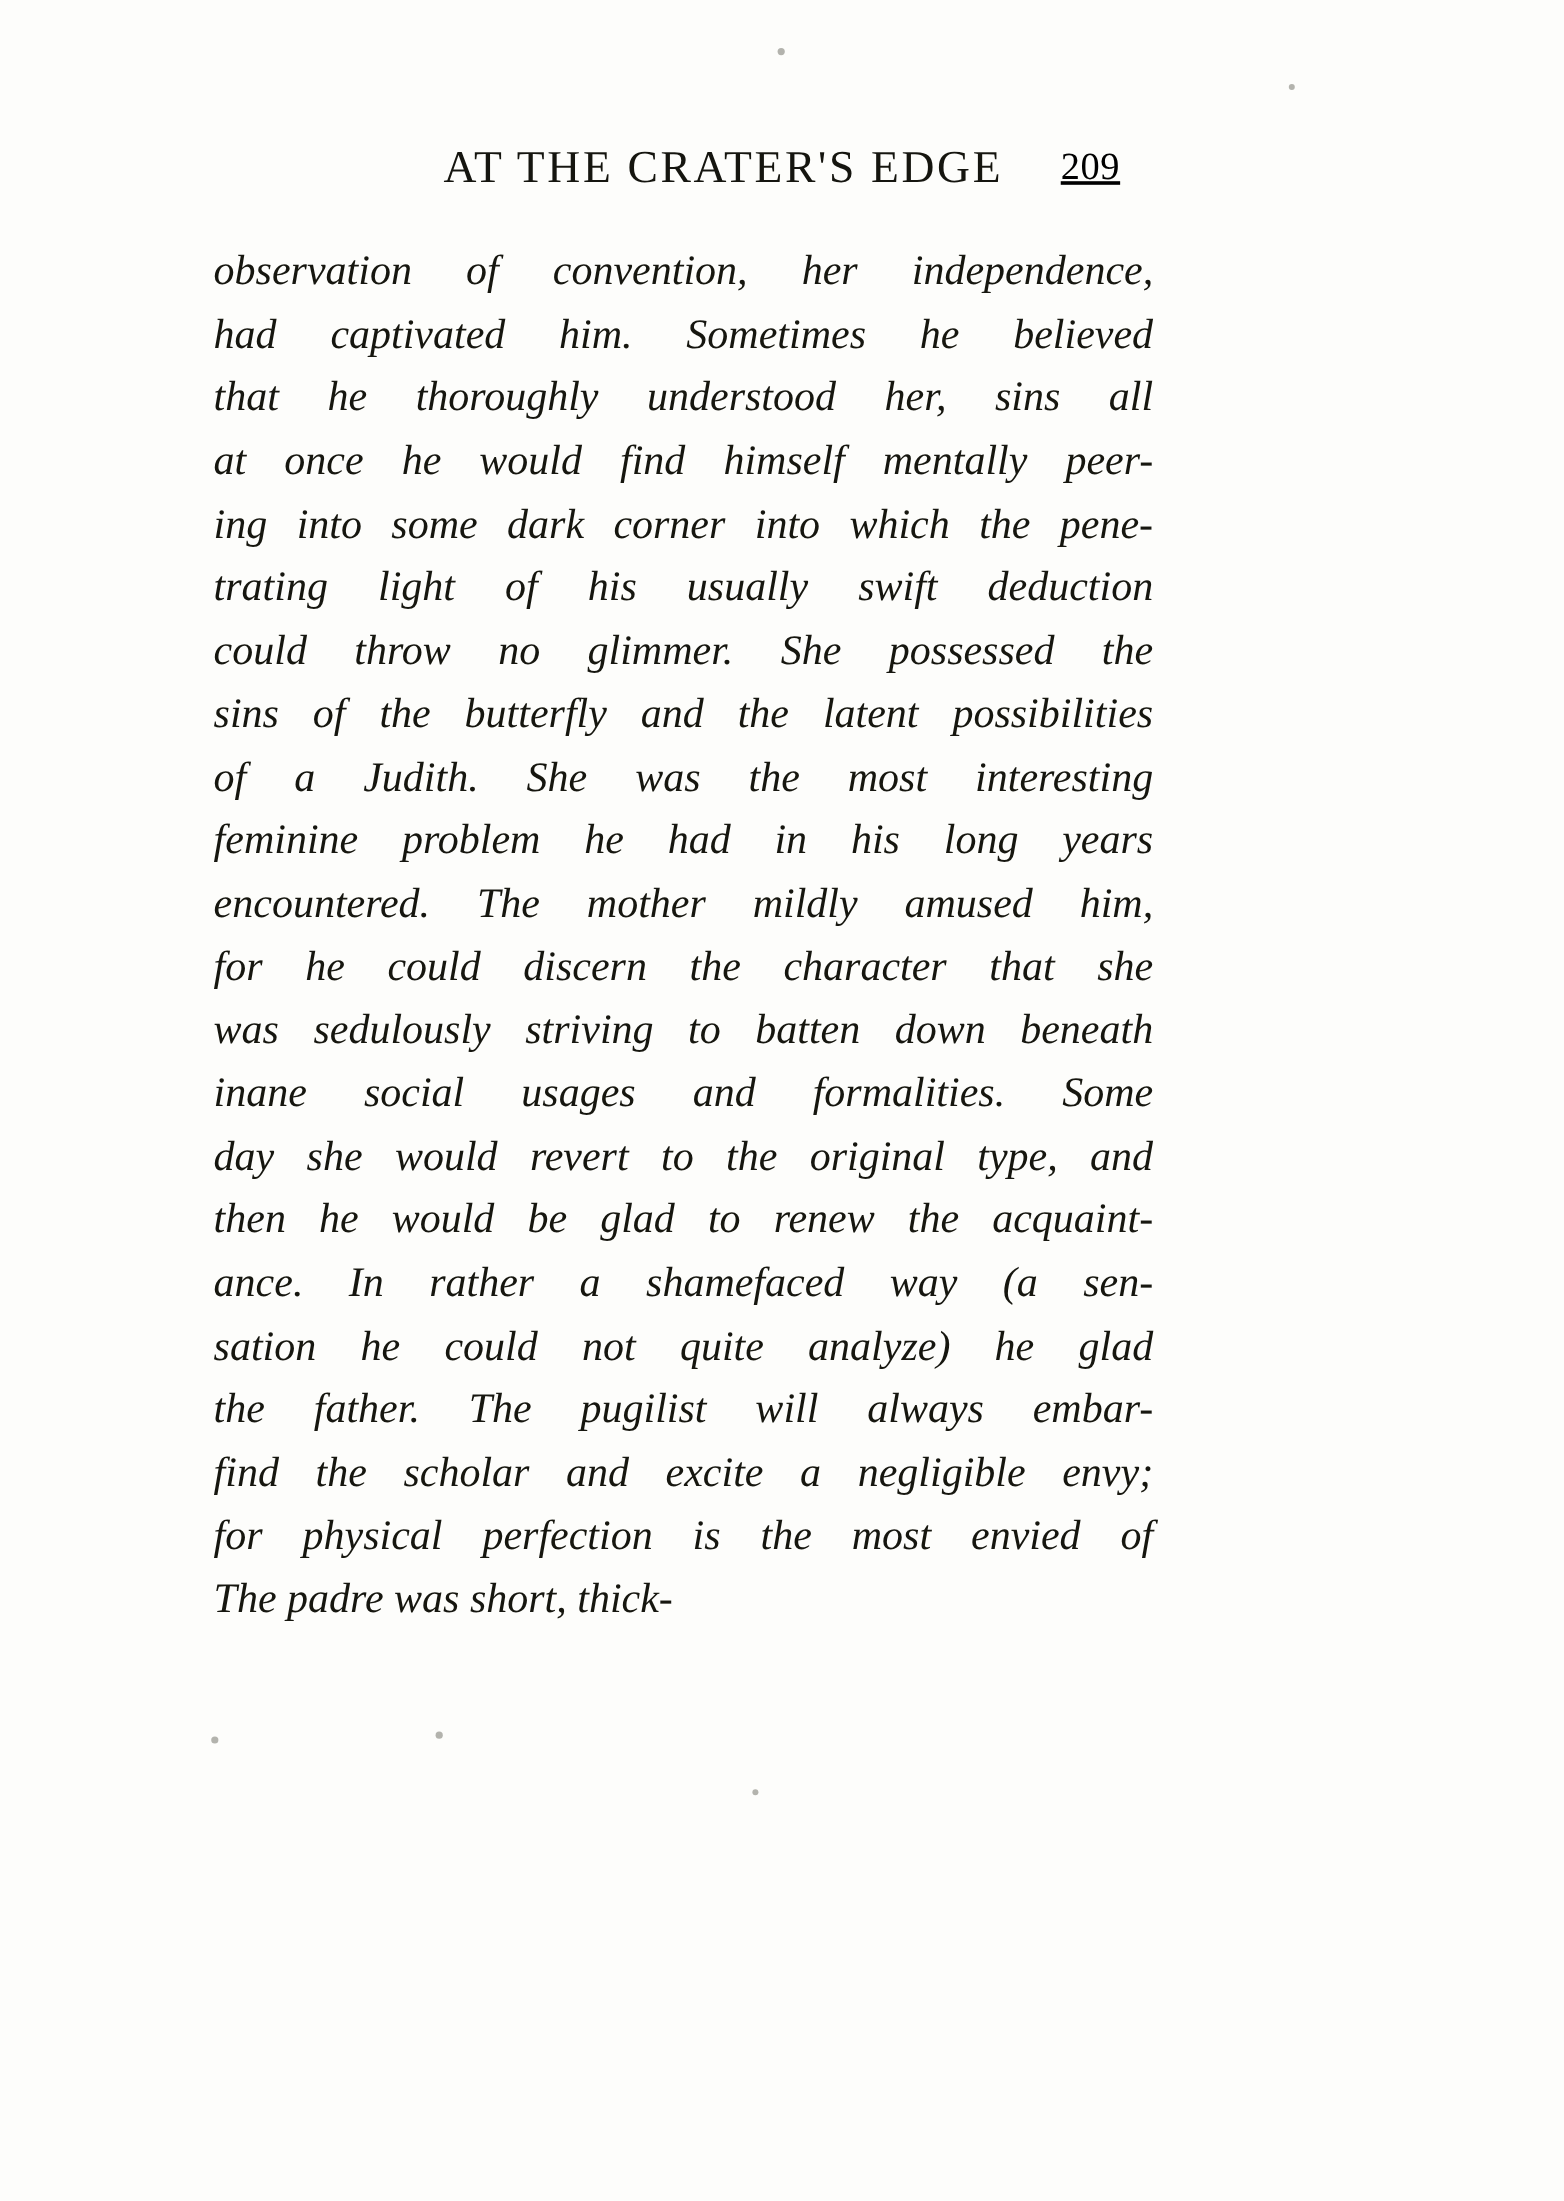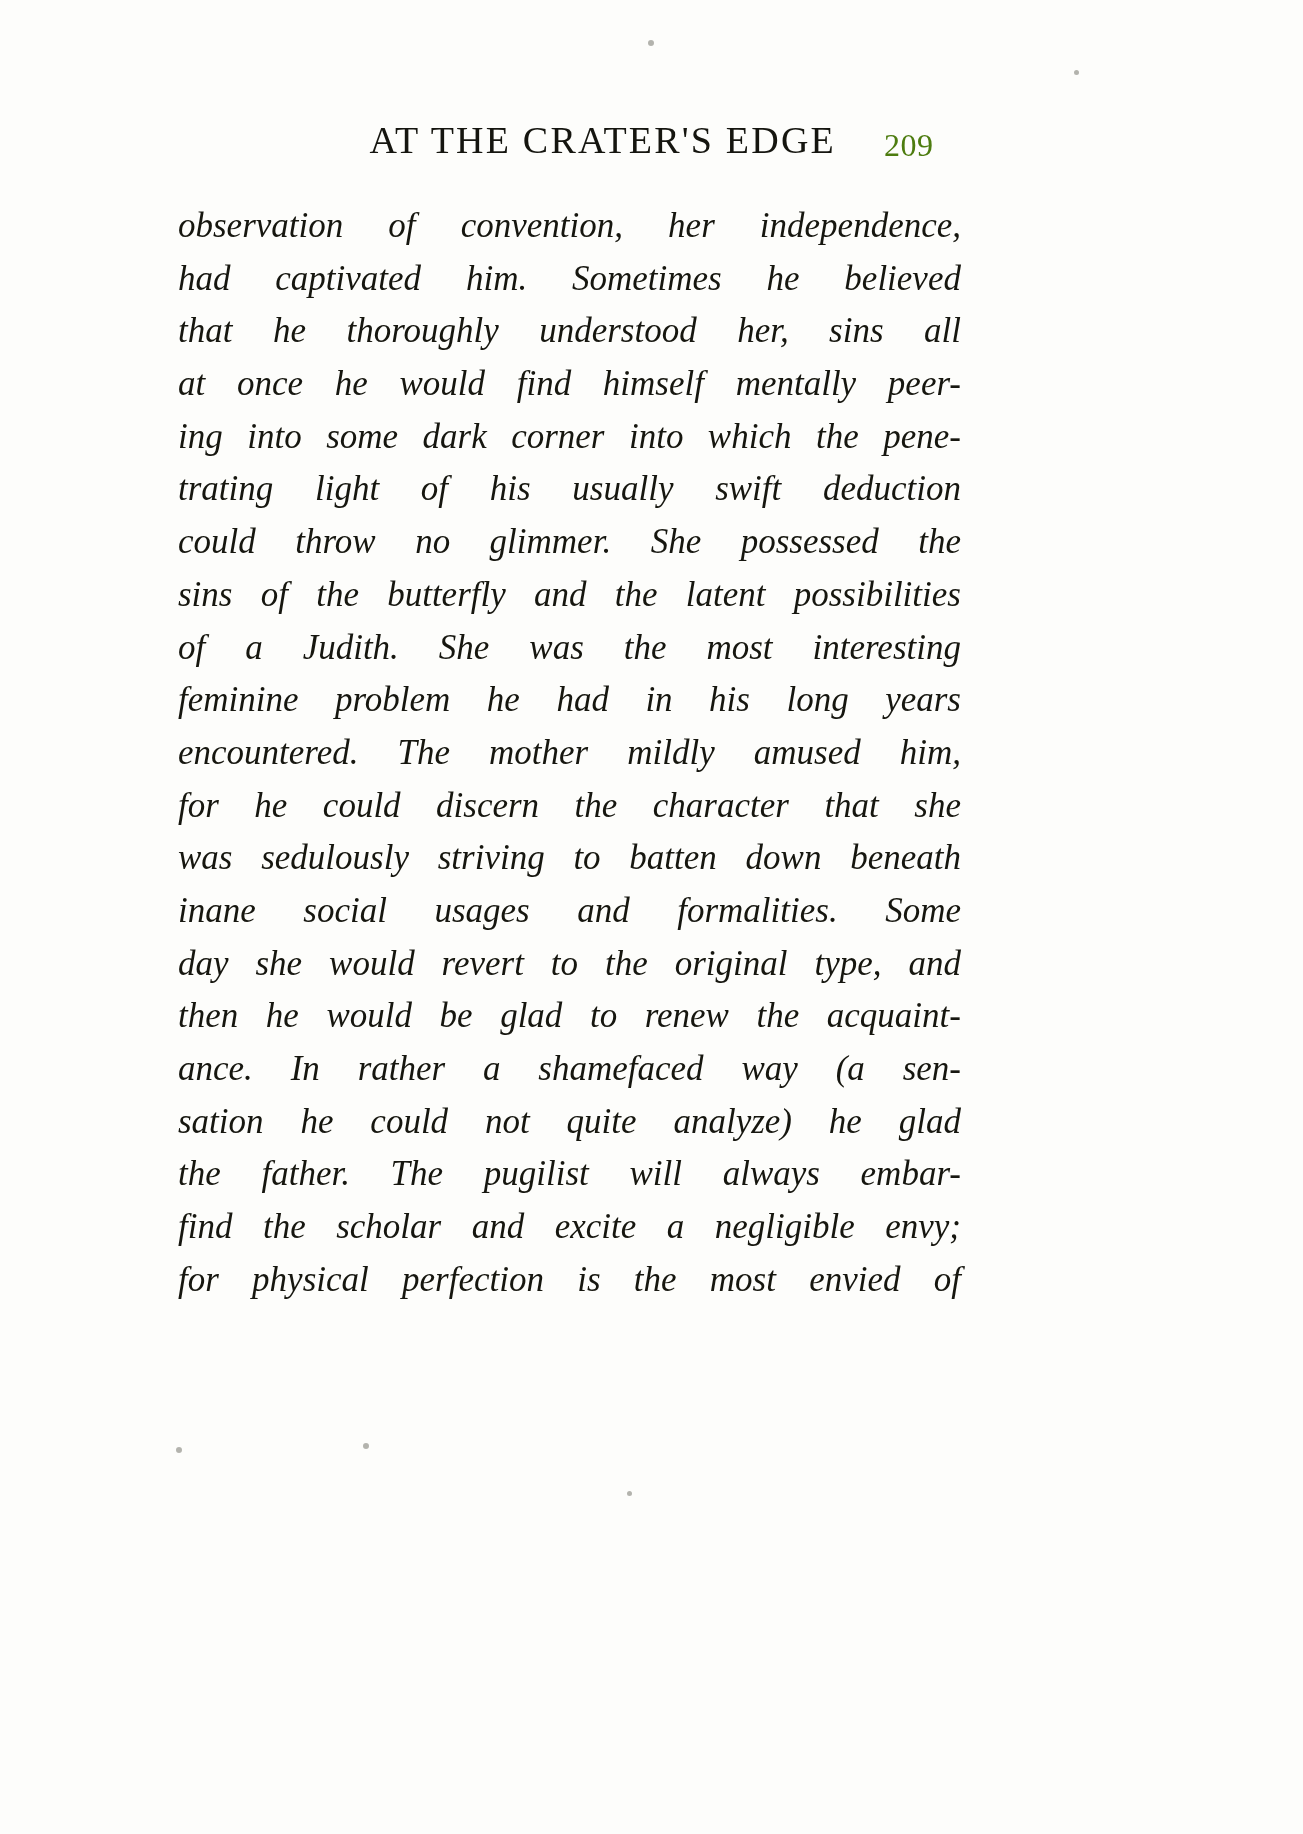--- a/index.html
+++ b/index.html
@@ -37,37 +37,38 @@
   .speck.s3 { left: 176px; top: 1447px; width: 6px; height: 6px; }
   .speck.s4 { left: 363px; top: 1443px; width: 6px; height: 6px; }
   .speck.s5 { left: 627px; top: 1491px; width: 5px; height: 5px; }
 
   .header {
     position: absolute;
     left: 0;
     right: 0;
     top: 118px;
     display: flex;
-    align-items: flex-end;
+    align-items: flex-start;
     justify-content: center;
   }
   .running-head {
     font-family: "Liberation Serif", serif;
     font-size: 38px;
     letter-spacing: 2.2px;
     color: #15150f;
     white-space: nowrap;
   }
   .folio {
     font-size: 32px;
     letter-spacing: 0.5px;
-    color: #4d7c0f;
+    color: #000000;
     margin-left: 48px;
     position: relative;
     top: 2px;
+    text-decoration: underline;
   }
 
   .textblock {
     position: absolute;
     left: 178px;
     top: 200px;
     width: 783px;
   }
 
   .line {
@@ -294,16 +295,17 @@
         <span>for</span>
         <span>physical</span>
         <span>perfection</span>
         <span>is</span>
         <span>the</span>
         <span>most</span>
         <span>envied</span>
         <span>of</span>
       </div>
       <div class="line">
+        <span>The padre was short, thick-</span>
       </div>
     </div>
 
 </div>
 
 </body></html>

